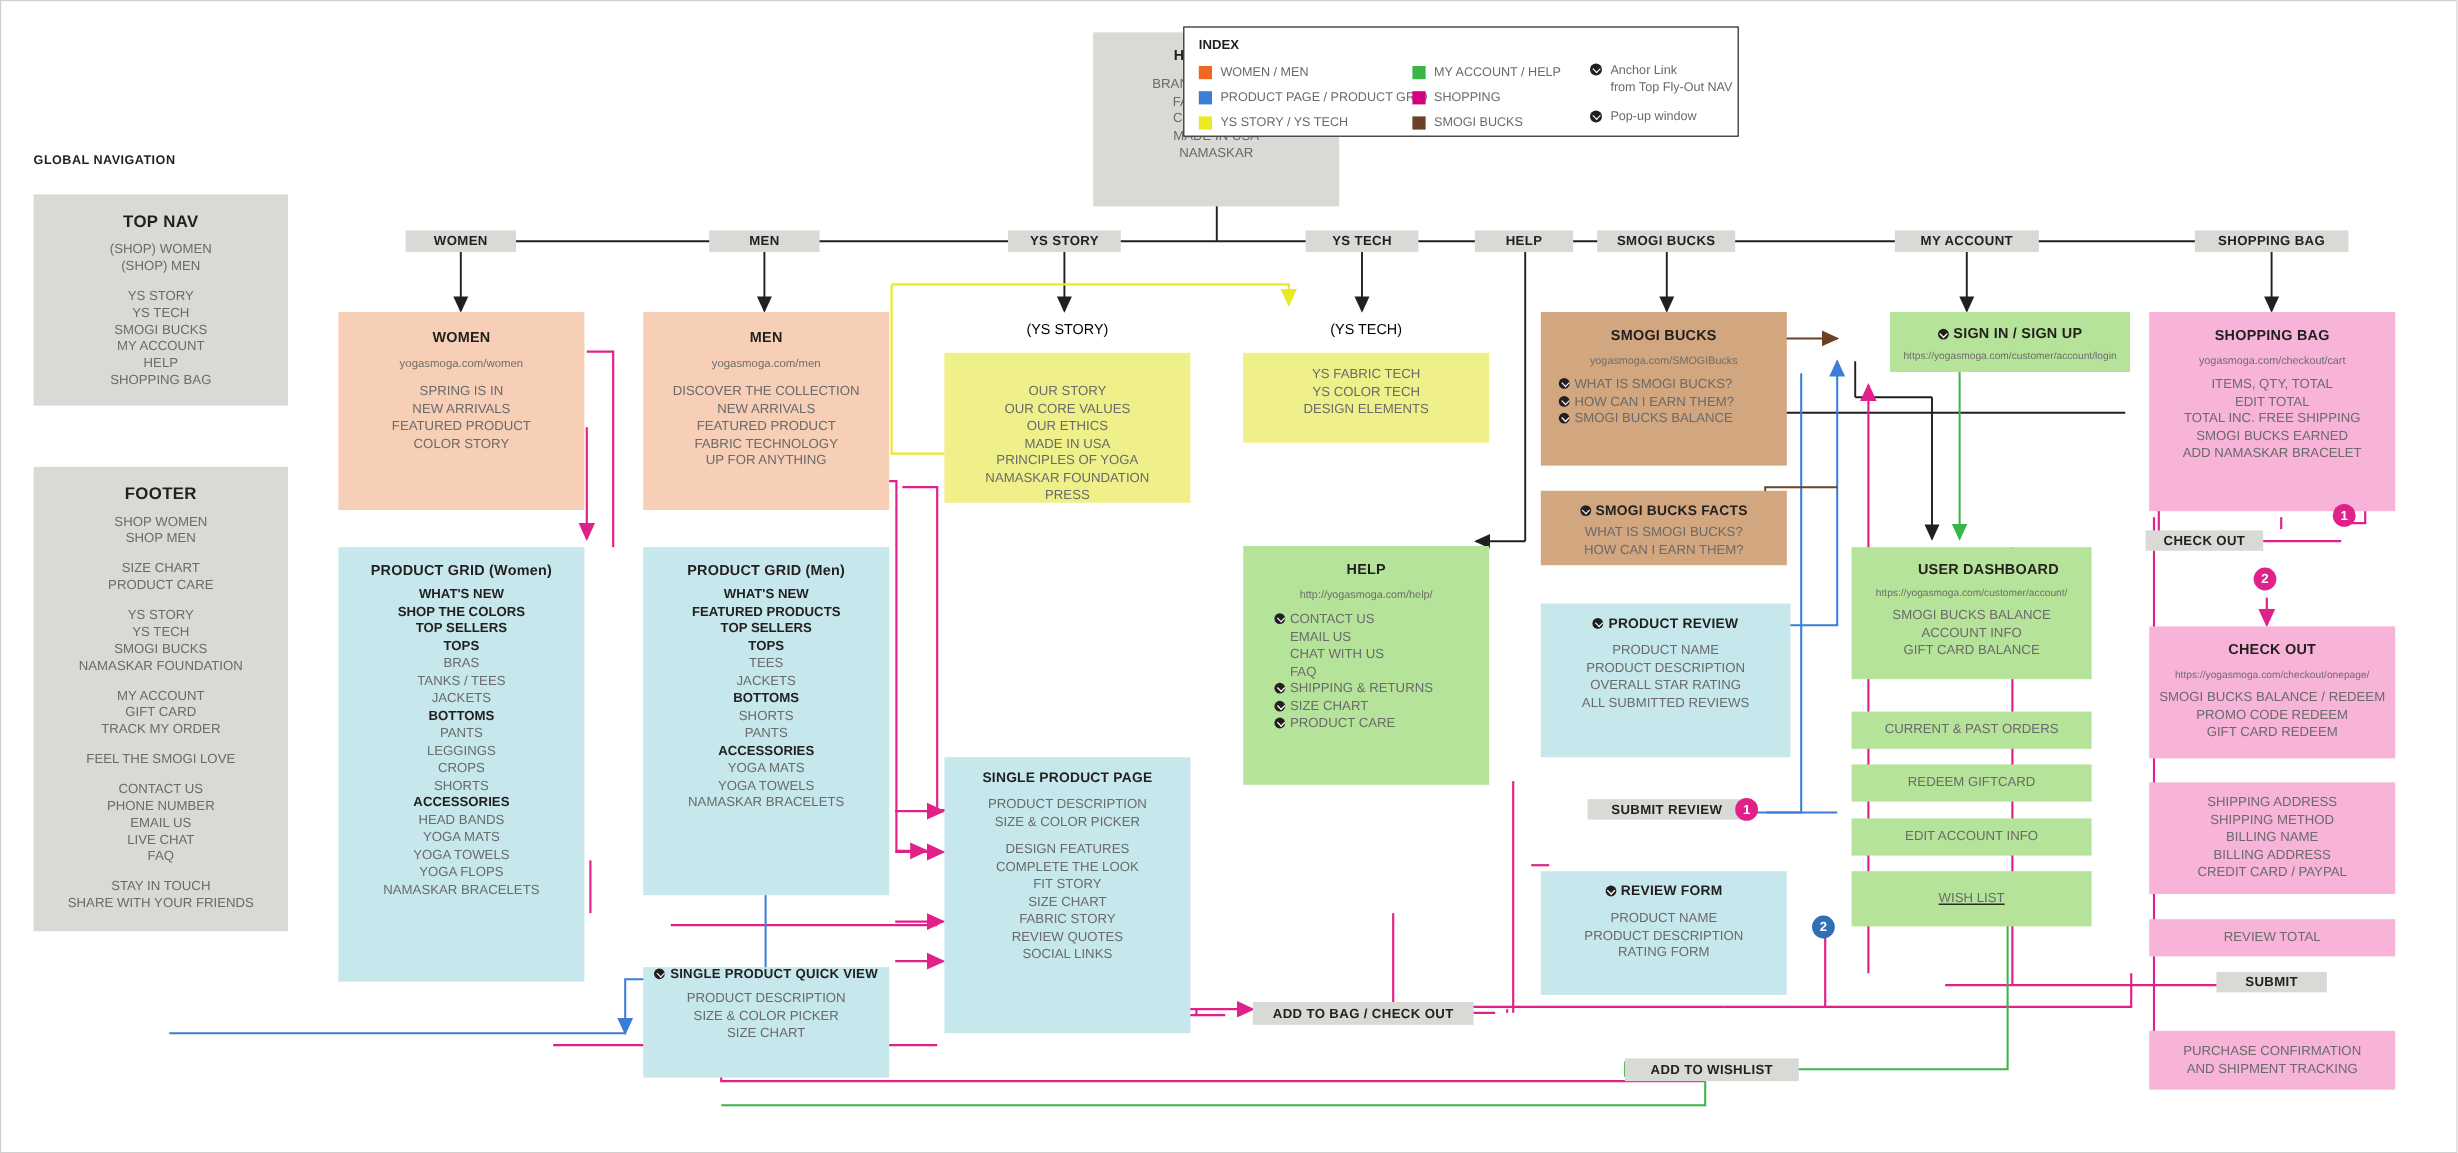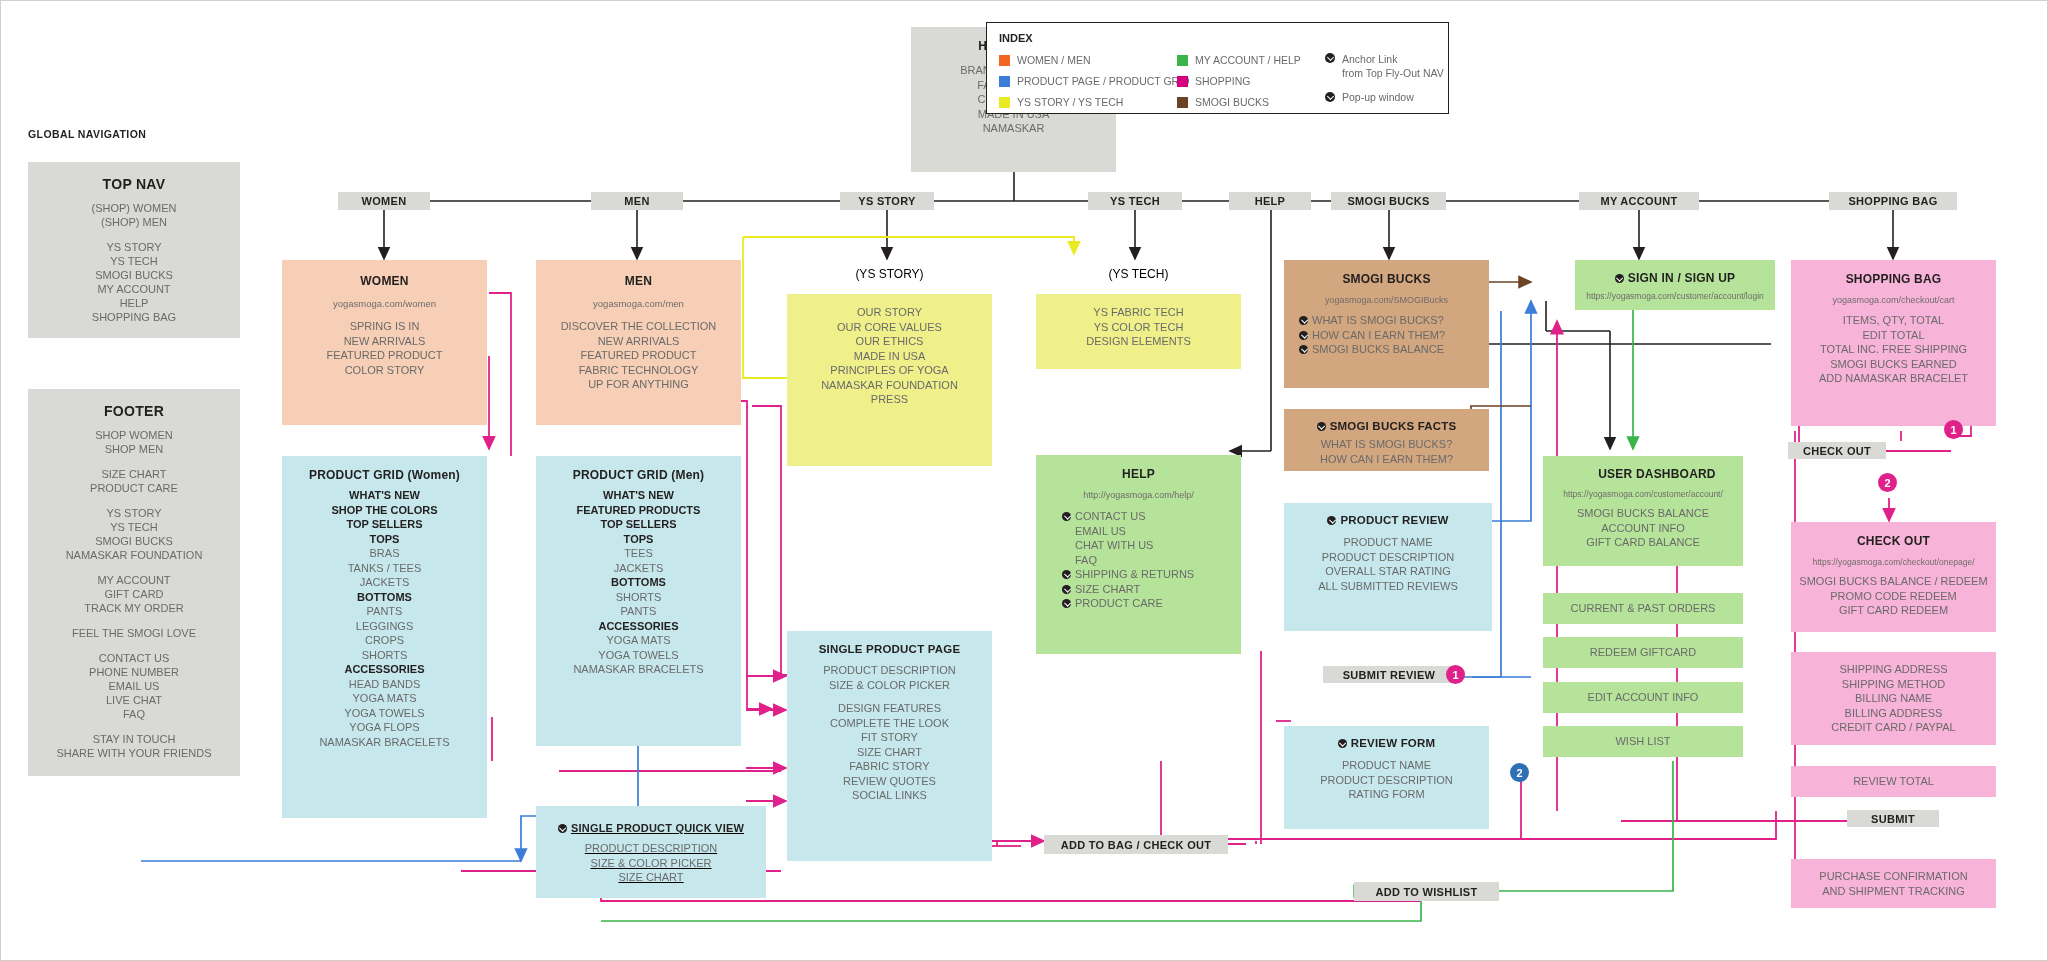--- a/index.html
+++ b/index.html
@@ -367,21 +367,21 @@
     <div class="li lirow">DISCOVER THE COLLECTION</div>
     <div class="li lirow">NEW ARRIVALS</div>
     <div class="li lirow">FEATURED PRODUCT</div>
     <div class="li lirow">FABRIC TECHNOLOGY</div>
     <div class="li lirow">UP FOR ANYTHING</div>
   </div>
 
   <div style="position:absolute; left:786px; top:266px; width:205px;">
     <div class="title" style="font-size:12px; text-align:center;">(YS STORY)</div>
   </div>
-  <div class="box c-yellow" style="left:786px; top:293px; width:205px; height:172px; padding-top:11px;">
+  <div class="box c-yellow" style="left:786px; top:293px; width:205px; height:125px; padding-top:25px;">
     <div class="li lirow">OUR STORY</div>
     <div class="li lirow">OUR CORE VALUES</div>
     <div class="li lirow">OUR ETHICS</div>
     <div class="li lirow">MADE IN USA</div>
     <div class="li lirow">PRINCIPLES OF YOGA</div>
     <div class="li lirow">NAMASKAR FOUNDATION</div>
     <div class="li lirow">PRESS</div>
   </div>
 
   <div style="position:absolute; left:1035px; top:266px; width:205px;">
@@ -427,21 +427,21 @@
     <div class="li lirow">JACKETS</div>
     <div class="li b lirow">BOTTOMS</div>
     <div class="li lirow">SHORTS</div>
     <div class="li lirow">PANTS</div>
     <div class="li b lirow">ACCESSORIES</div>
     <div class="li lirow">YOGA MATS</div>
     <div class="li lirow">YOGA TOWELS</div>
     <div class="li lirow">NAMASKAR BRACELETS</div>
   </div>
 
-  <div class="box c-blue" style="left:535px; top:805px; width:230px; height:92px; padding-top:16px;text-decoration:underline;">
+  <div class="box c-blue" style="left:535px; top:805px; width:205px; height:92px; padding-top:0;">
     <div class="title" style="font-size:11px;">
       <span class="adot"></span><span>SINGLE PRODUCT QUICK VIEW</span>
     </div>
     <div style="height:7px"></div>
     <div class="li lirow">PRODUCT DESCRIPTION</div>
     <div class="li lirow">SIZE &amp; COLOR PICKER</div>
     <div class="li lirow">SIZE CHART</div>
   </div>
 
   <div class="box c-blue" style="left:786px; top:630px; width:205px; height:230px; padding-top:12px;">
@@ -553,21 +553,21 @@
 
   <div class="box c-green" style="left:1542px; top:592px; width:200px; height:31px; display:flex; align-items:center; justify-content:center;">
     <span class="li lirow">CURRENT &amp; PAST ORDERS</span>
   </div>
   <div class="box c-green" style="left:1542px; top:636px; width:200px; height:31px; display:flex; align-items:center; justify-content:center;">
     <span class="li lirow">REDEEM GIFTCARD</span>
   </div>
   <div class="box c-green" style="left:1542px; top:681px; width:200px; height:31px; display:flex; align-items:center; justify-content:center;">
     <span class="li lirow">EDIT ACCOUNT INFO</span>
   </div>
-  <div class="box c-green" style="left:1542px; top:725px; width:200px; height:31px; display:flex; align-items:center; justify-content:center;">
+  <div class="box c-green" style="left:1542px; top:725px; width:200px; height:46px; display:flex; align-items:center; justify-content:center;text-decoration:underline;">
     <span class="li lirow">WISH LIST</span>
   </div>
 
   <div class="box c-pink" style="left:1790px; top:259px; width:205px; height:166px; padding-top:12px;">
     <div class="title" style="font-size:12px;">SHOPPING BAG</div>
     <div style="height:9px"></div>
     <div class="url" style="font-size:9px;">yogasmoga.com/checkout/cart</div>
     <div style="height:8px"></div>
     <div class="li lirow">ITEMS, QTY, TOTAL</div>
     <div class="li lirow">EDIT TOTAL</div>

